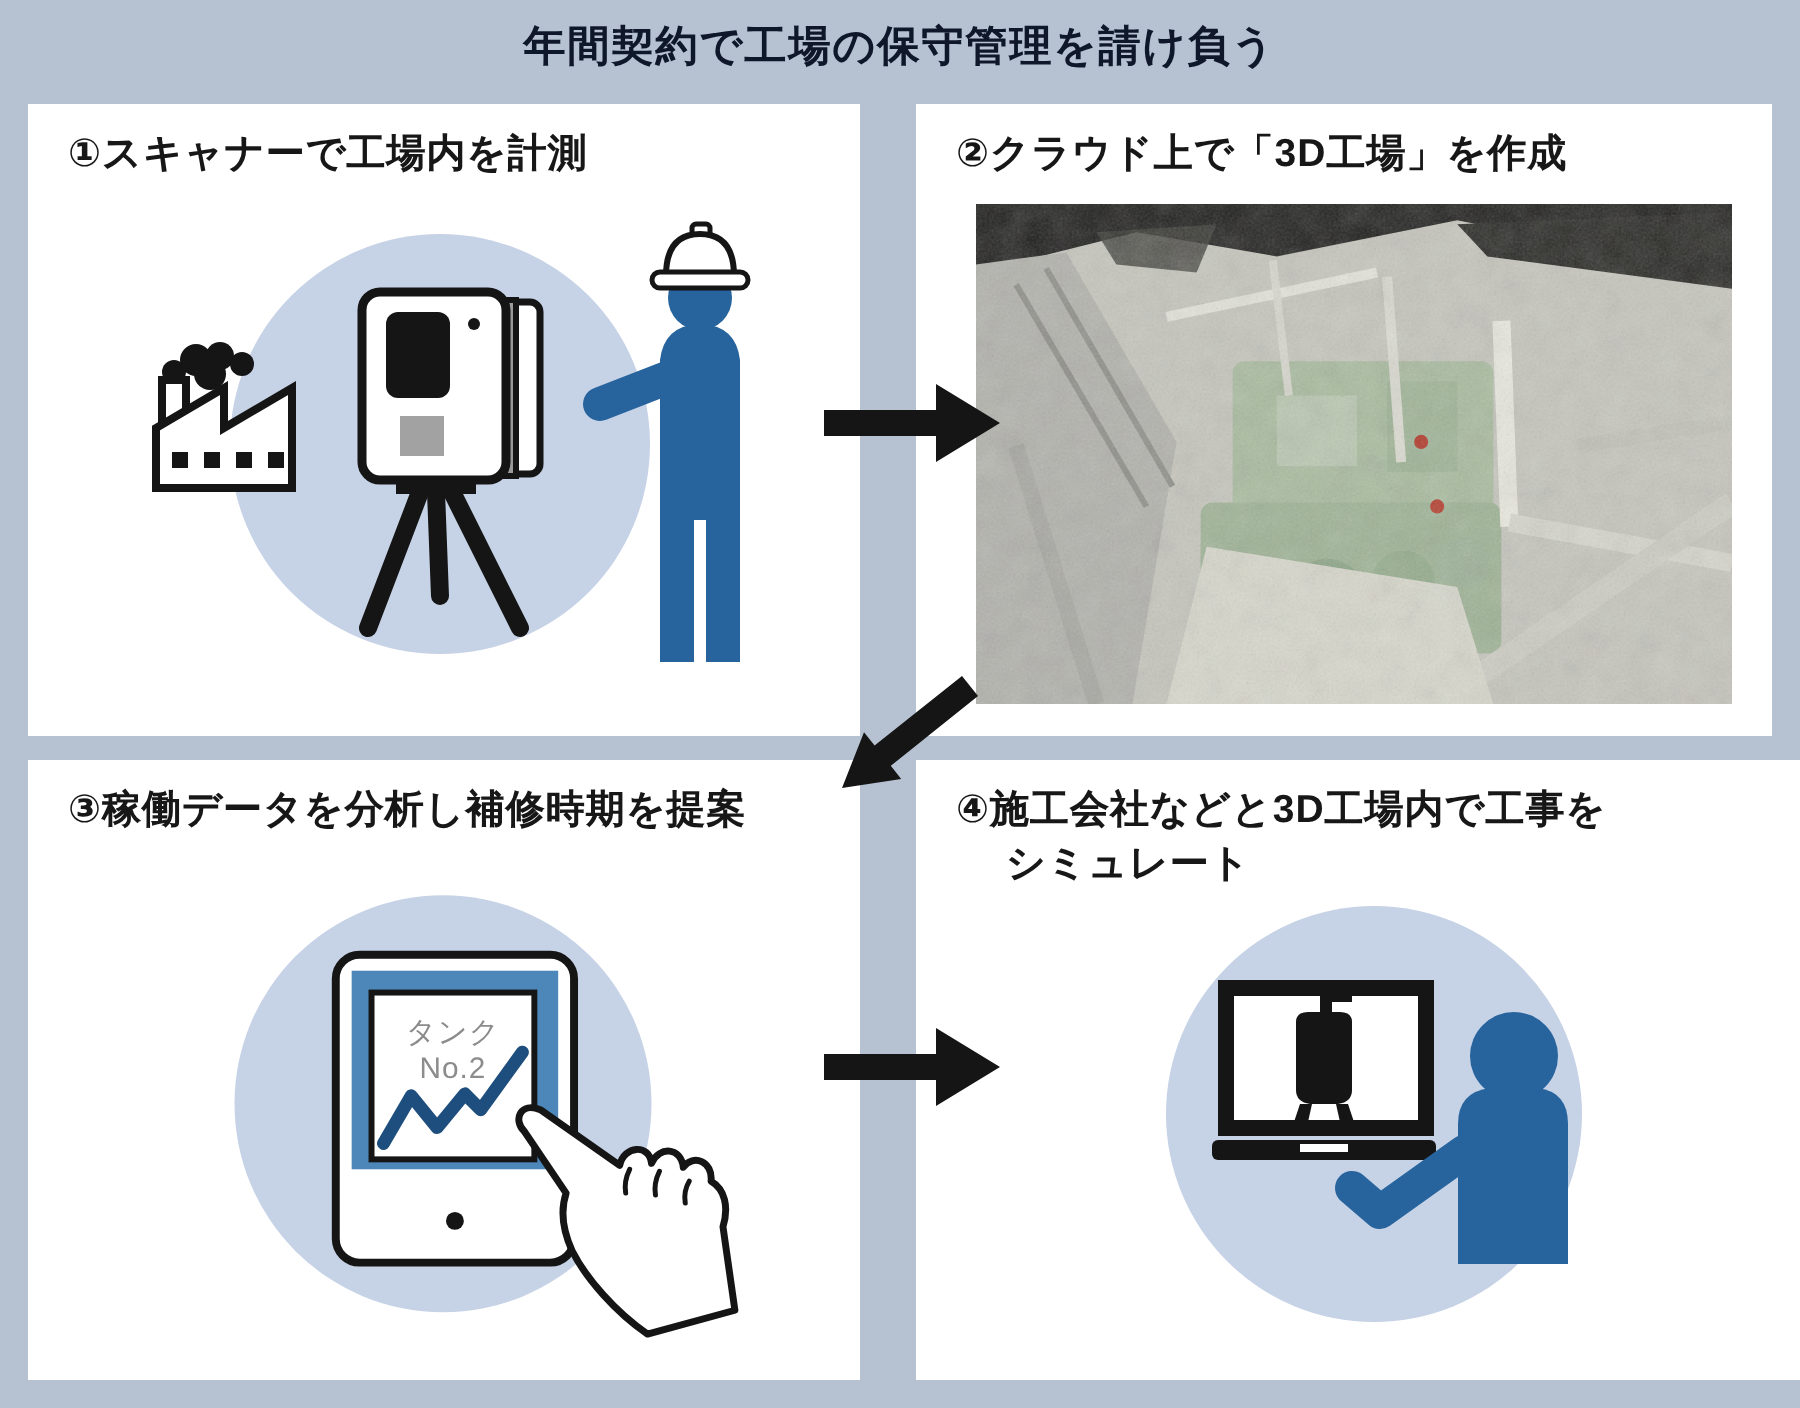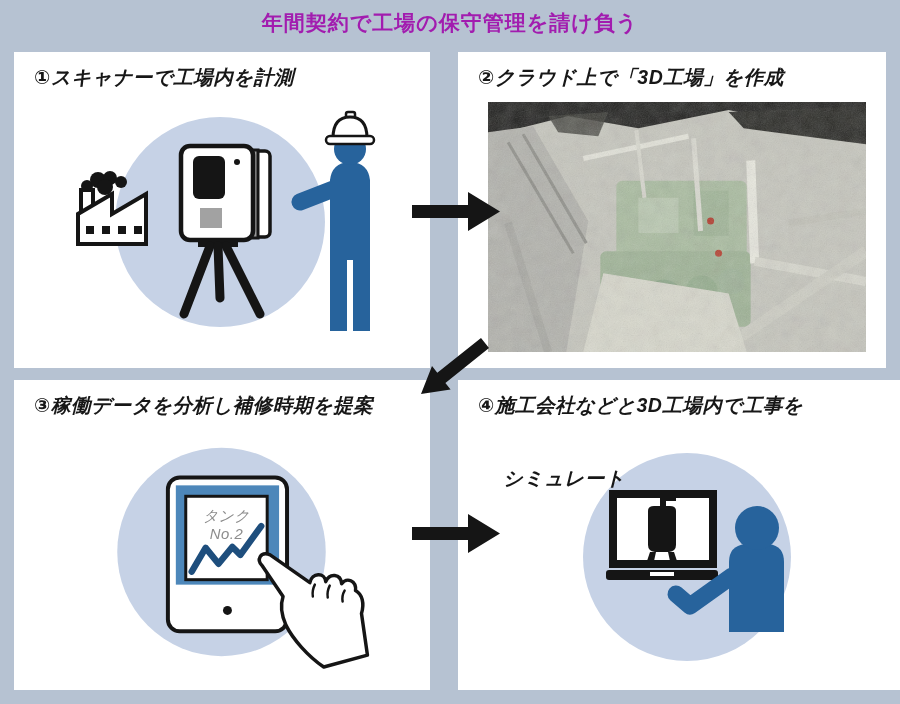--- a/index.html
+++ b/index.html
@@ -1,27 +1,27 @@
 <!DOCTYPE html>
 <html><head>
 <meta charset="utf-8">
 <style>
   html,body{margin:0;padding:0;}
   body{font-family:"Liberation Sans","DejaVu Sans",sans-serif;}
   .stage{position:relative;width:900px;height:704px;background:#b6c2d2;overflow:hidden;}
   .title{position:absolute;left:0;top:9px;width:900px;text-align:center;
-         font-size:21px;font-weight:700;letter-spacing:1px;color:#a21caf;}
-  .panel{position:absolute;background:#ffffff;font-style:italic;}
+         font-size:21px;font-weight:700;letter-spacing:1px;color:#0f172a;}
+  .panel{position:absolute;background:#ffffff;}
   .panel-1{left:14px;top:52px;width:416px;height:316px;}
   .panel-2{left:458px;top:52px;width:428px;height:316px;}
   .panel-3{left:14px;top:380px;width:416px;height:310px;}
   .panel-4{left:458px;top:380px;width:472px;height:310px;}
   .step-head{position:absolute;left:20px;top:12px;margin:0;z-index:3;
              font-size:19.5px;font-weight:700;color:#171717;line-height:27px;letter-spacing:0.5px;}
-  .indent{display:inline-block;margin-left:25px;margin-top:46px;}
+  .indent{display:inline-block;margin-left:25px;}
   .scene{position:absolute;left:0;top:0;width:100%;height:100%;}
   .photo{position:absolute;left:30px;top:50px;width:378px;height:250px;}
   .arrow{position:absolute;z-index:5;}
   .arrow-1{left:412px;top:192px;}
   .arrow-2{left:415px;top:338px;}
   .arrow-3{left:412px;top:514px;}
   .tab-label{font-size:15px;fill:#8c8c8c;font-weight:500;letter-spacing:0.5px;}
 </style>
 </head>
 <body>

